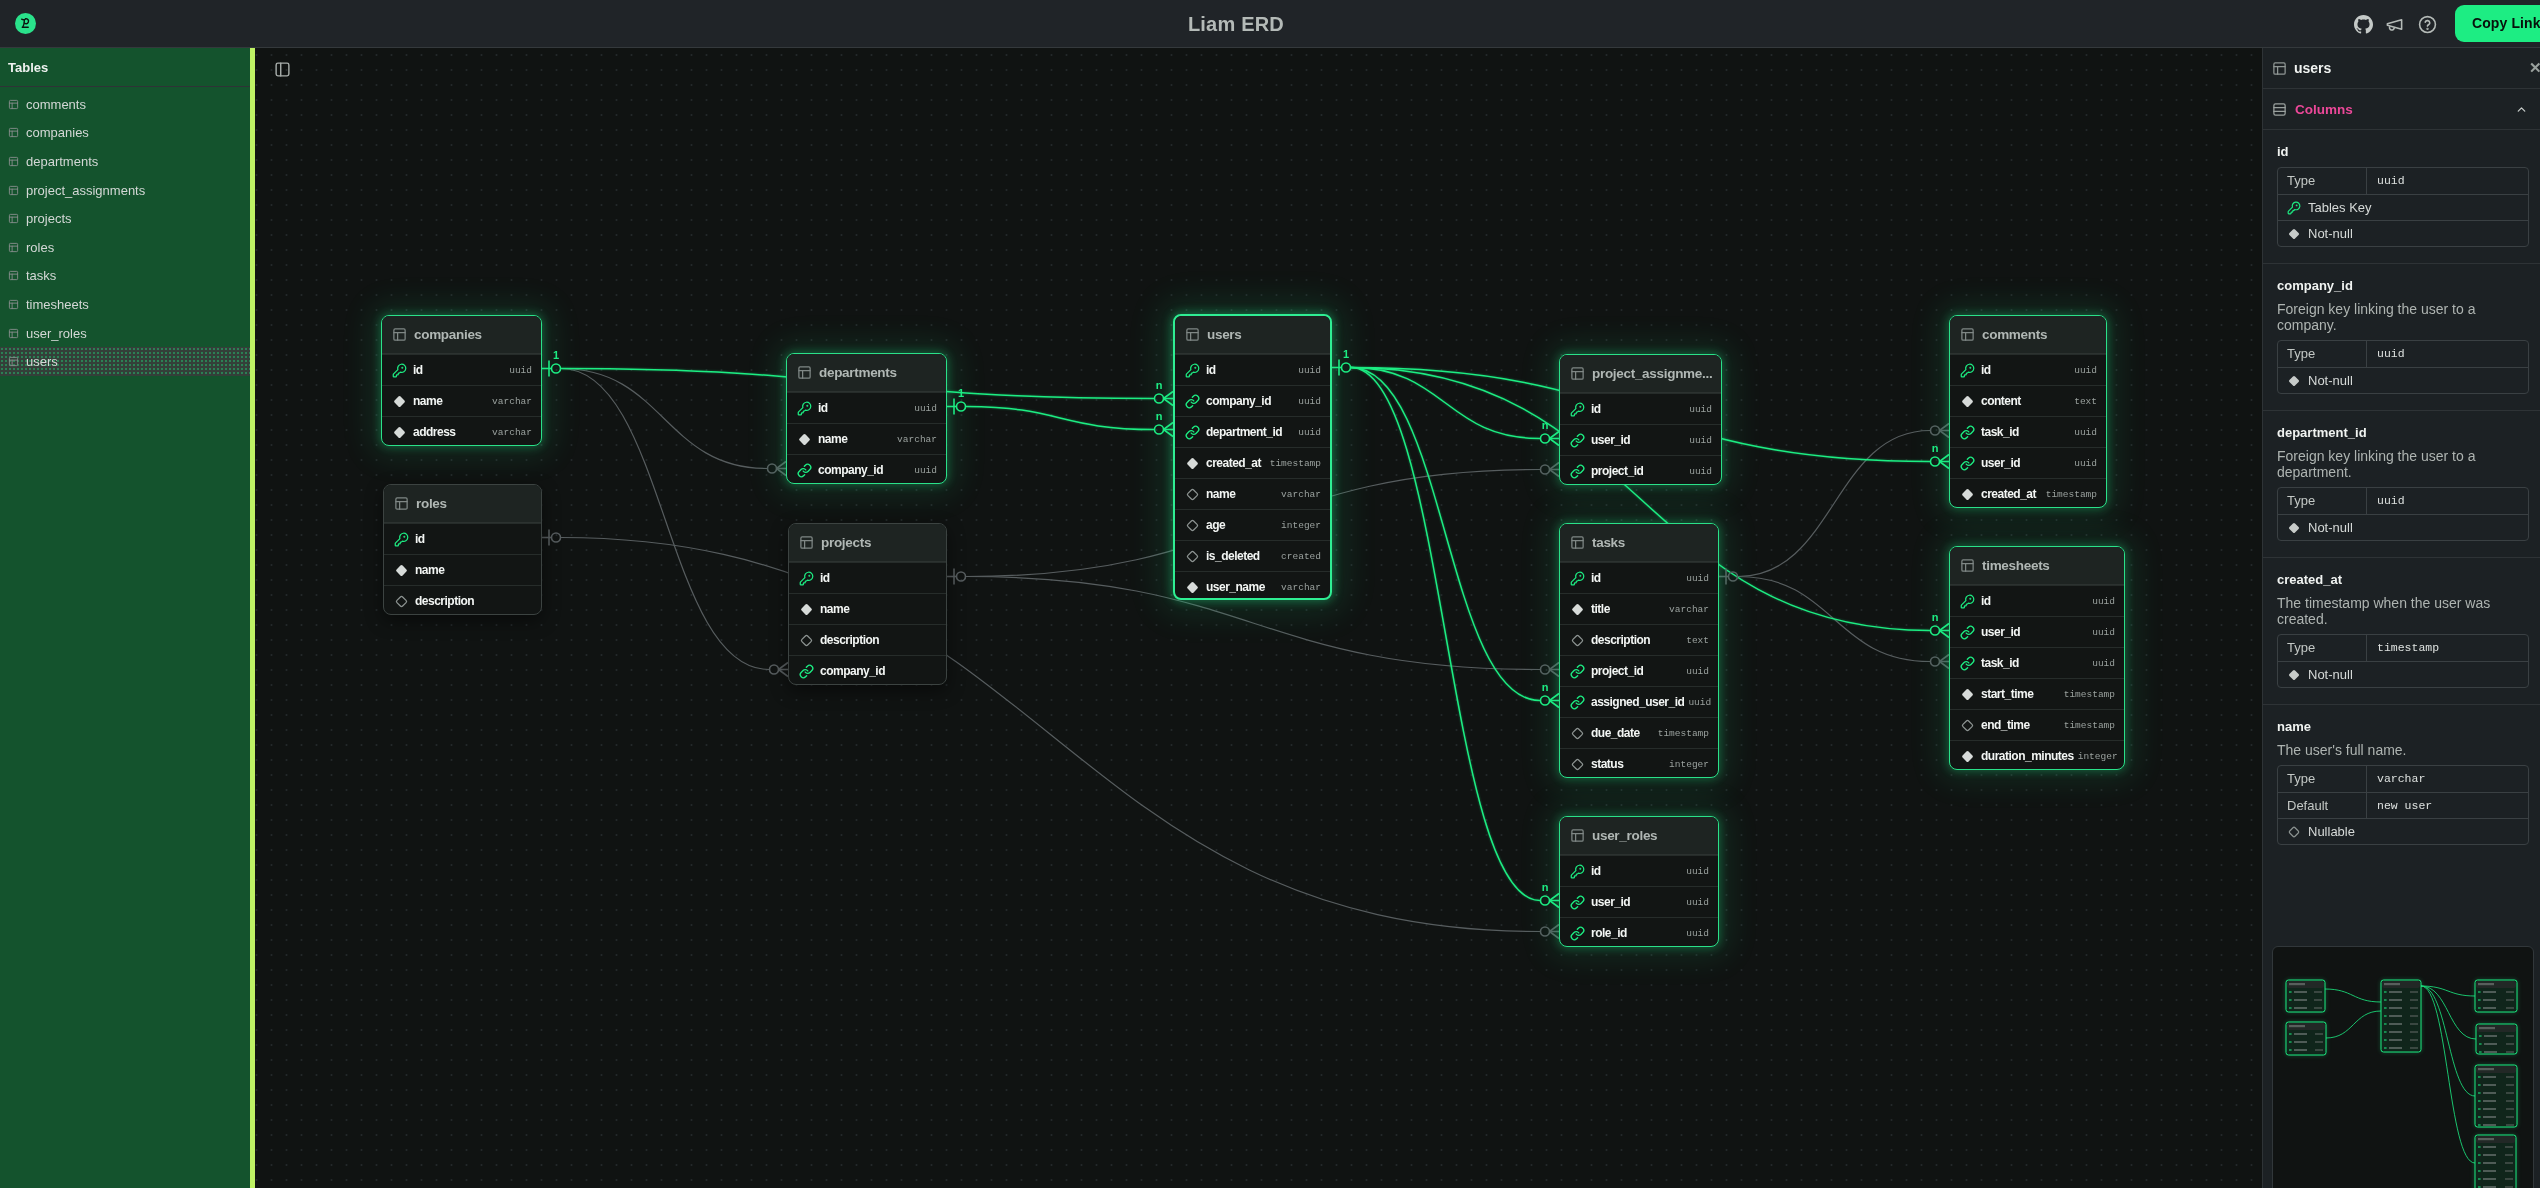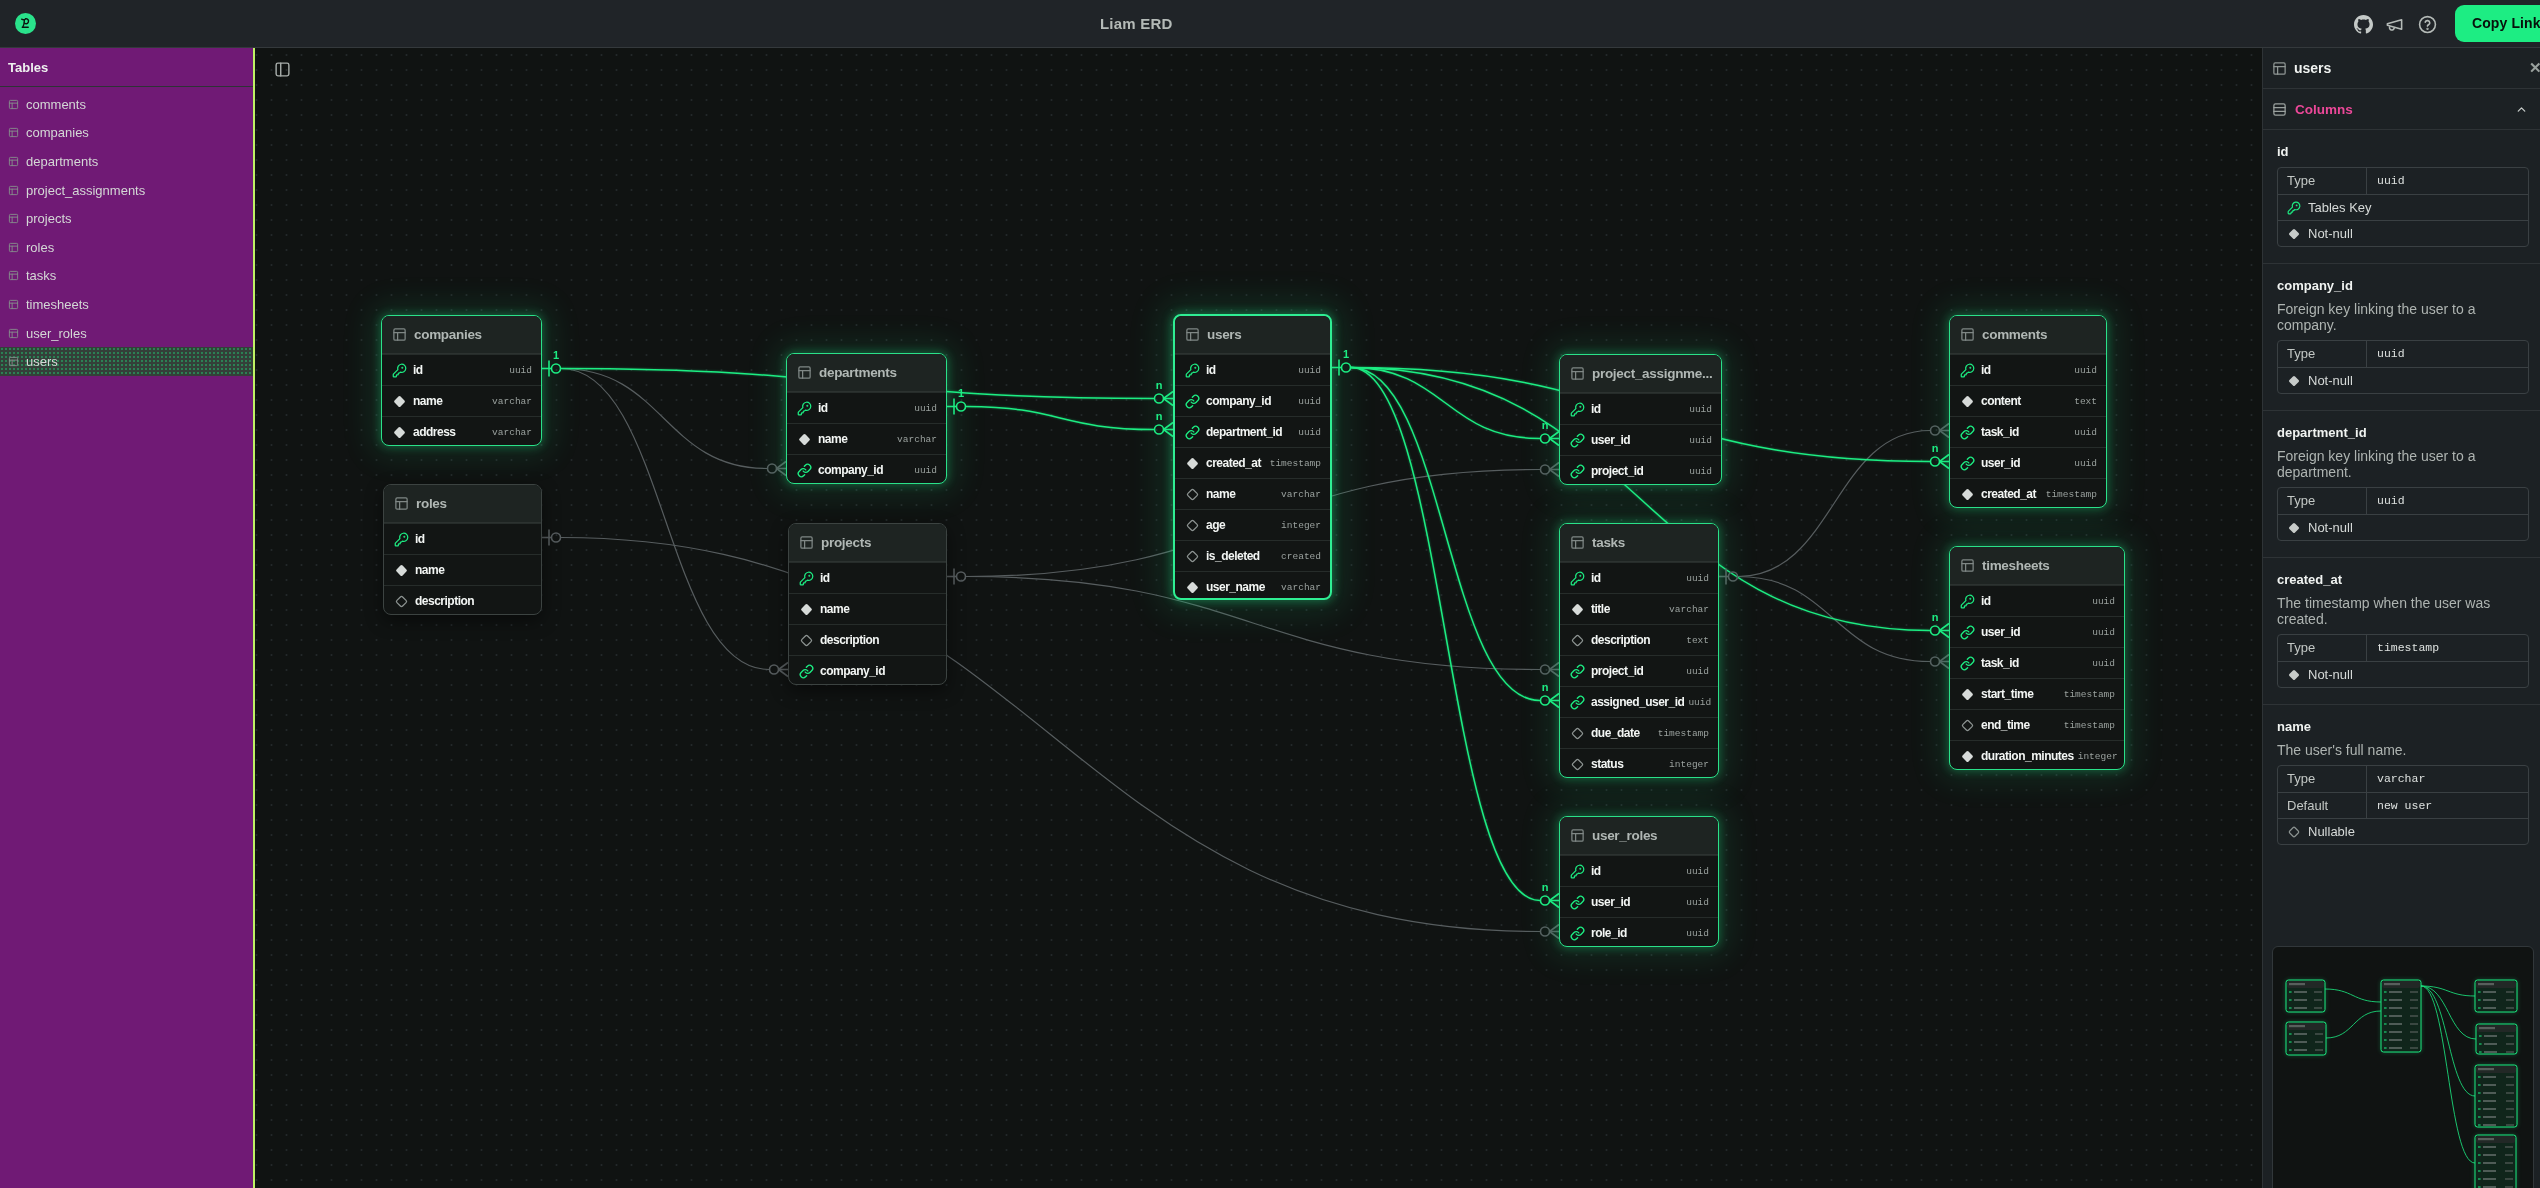--- a/index.html
+++ b/index.html
@@ -4,28 +4,28 @@
 * { margin:0; padding:0; box-sizing:border-box; -webkit-font-smoothing:antialiased; }
 html,body { width:2540px; height:1188px; overflow:hidden; background:#16191b;
   font-family:"Liberation Sans", sans-serif; }
 
 .topbar { position:absolute; left:0; top:0; width:2540px; height:48px; background:#202428;
   border-bottom:1px solid #34393c; z-index:30; }
 .logo { position:absolute; left:15px; top:13px; width:21px; height:21px; border-radius:50%;
   background:#2ae28b; }
 .logo svg { position:absolute; left:4px; top:3px; width:13px; height:15px; }
 .title { position:absolute; left:1100px; top:0; width:184px; height:48px; line-height:48px;
-  text-align:left; color:#b4bab7; font-size:15px; font-weight:700; letter-spacing:.2px; }
+  text-align:right; color:#b4bab7; font-size:20px; font-weight:700; letter-spacing:.2px; }
 .tbico { position:absolute; top:15px; width:19px; height:19px; }
 .copybtn { position:absolute; left:2455px; top:5px; width:110px; height:37px; background:#1ded83;
   border-radius:9px; color:#08100c; font-size:14px; font-weight:700; text-align:left;
   line-height:37px; padding-left:17px; letter-spacing:.1px; }
 
-.lside { position:absolute; left:0; top:48px; width:255px; bottom:0; background:#701a75;
-  border-right:2px solid #bef264; z-index:25; }
+.lside { position:absolute; left:0; top:48px; width:255px; bottom:0; background:#14532d;
+  border-right:5px solid #bef264; z-index:25; }
 .lhead { height:39px; line-height:39px; padding-left:8px; color:#eef1ef; font-size:13px;
   font-weight:700; border-bottom:1px solid #2e3336; }
 .slist { padding-top:3px; }
 .si { height:28.6px; display:flex; align-items:center; padding-left:8px; color:#d4d8d6;
   font-size:13px; }
 .si .sicon { width:11px; height:11px; margin-right:7px; flex:none; }
 .si.sel { background-color:#343f39;
   background-image:radial-gradient(rgba(29,237,131,.38) .7px, transparent 1px);
   background-size:4px 4px; }
 

